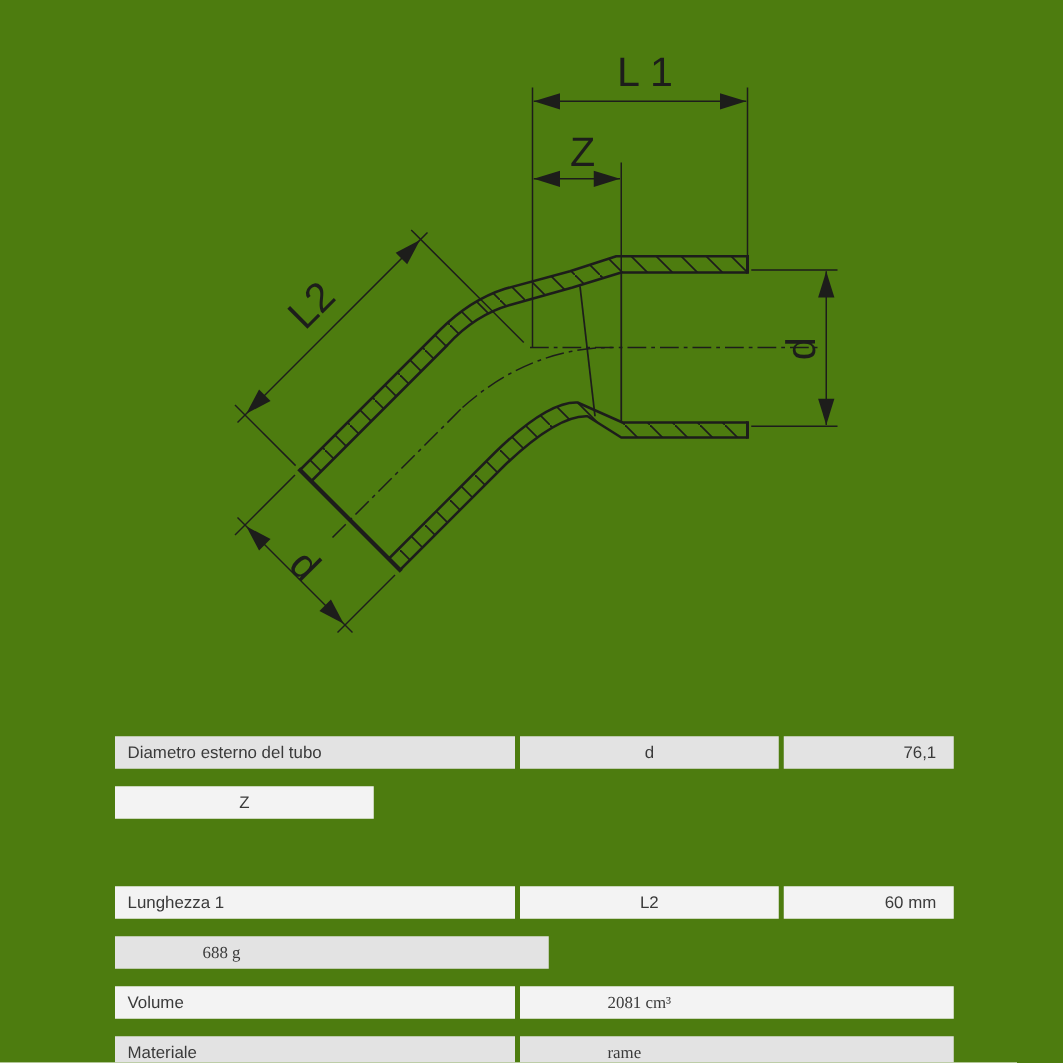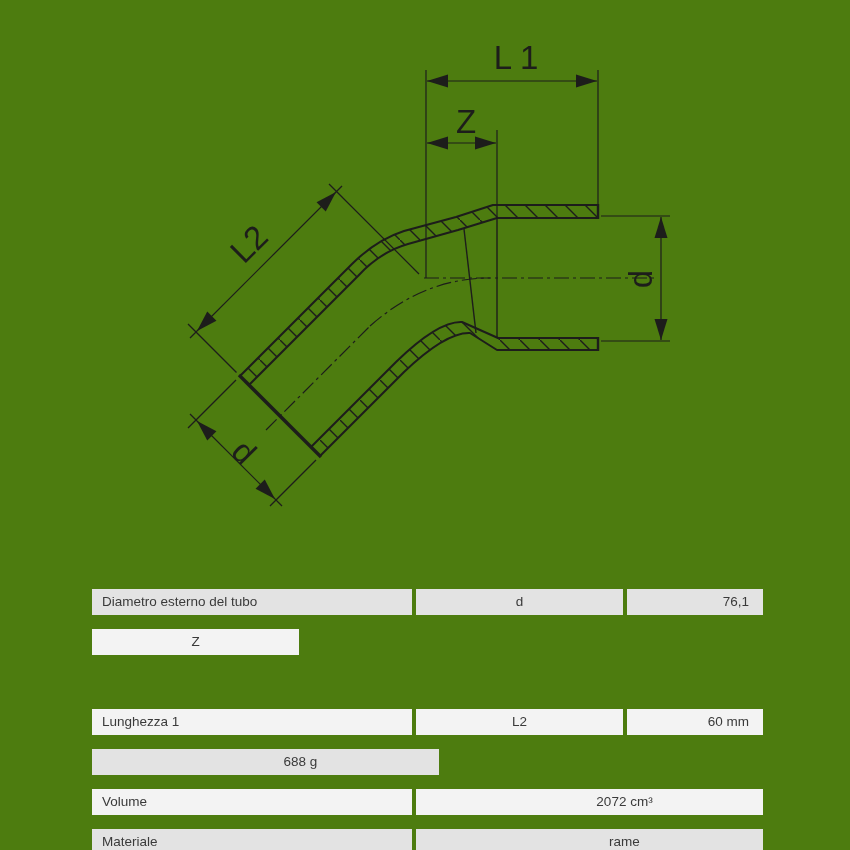--- a/index.html
+++ b/index.html
@@ -15,21 +15,21 @@
   
   .spec-table{
     position:absolute;left:92px;top:589px;width:671px;
     font-size:13.5px;color:#3a3a3a;
   }
   .trow{display:flex;column-gap:4px;height:26px;line-height:26px;margin-bottom:14px;}
   .cell{box-sizing:border-box;overflow:hidden;white-space:nowrap;}
   .c1{width:320px;padding-left:10px;text-align:left;}
   .c2{width:207px;text-align:center;}
   .c3{width:136px;padding-right:14px;text-align:right;}
-  .cm{width:347px;padding-left:70px;text-align:center;}
+  .cm{width:347px;padding-left:70px;text-align:left;font-family:Liberation Serif, serif;}
   .trow.dark .cell{background:#e3e3e3;}
   .trow.light .cell{background:#f3f3f3;}
 </style>
 </head>
 <body>
 
 <div class="screen">
 
   <svg class="drawing" width="850" height="582" viewBox="0 0 850 582">
     <defs>
@@ -120,21 +120,21 @@
       <div class="cell c2">L2</div>
       <div class="cell c3">60 mm</div>
     </div>
 
     <div class="trow dark">
       <div class="cell cm">688 g</div>
     </div>
 
     <div class="trow light">
       <div class="cell c1">Volume</div>
-      <div class="cell cm">2072 cm³</div>
+      <div class="cell cm">2081 cm³</div>
     </div>
 
     <div class="trow dark">
       <div class="cell c1">Materiale</div>
       <div class="cell cm">rame</div>
     </div>
 
   </div>
 </div>
 

